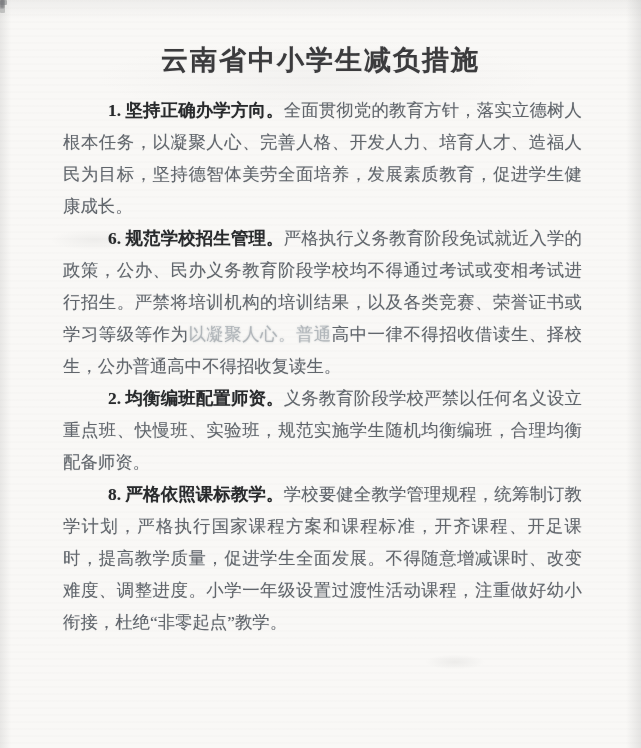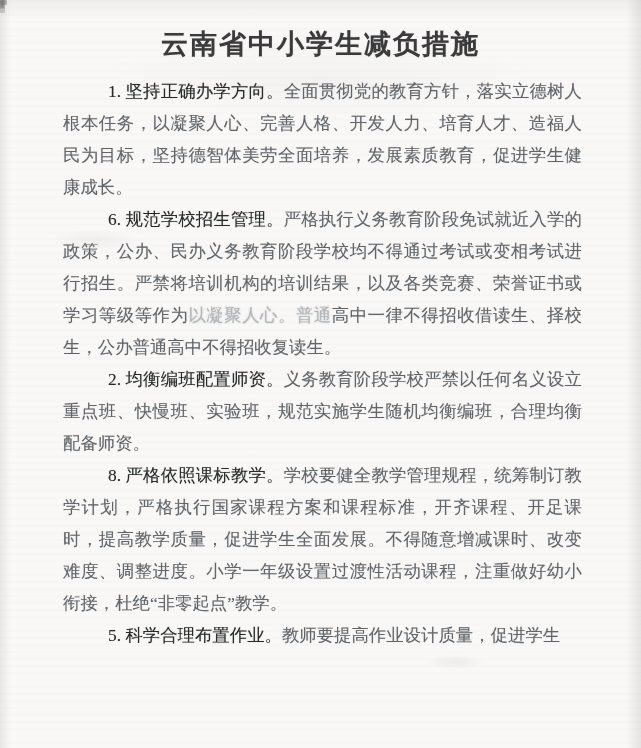--- a/index.html
+++ b/index.html
@@ -12,21 +12,21 @@
       radial-gradient(ellipse 320px 55px at 320px 78px, rgba(185,185,185,0.10), rgba(185,185,185,0) 70%),
       radial-gradient(ellipse 60px 14px at 95px 240px, rgba(170,170,170,0.14), rgba(170,170,170,0) 75%),
       radial-gradient(ellipse 40px 10px at 455px 662px, rgba(170,170,170,0.16), rgba(170,170,170,0) 75%),
       linear-gradient(to right, rgba(160,160,160,0.20) 0px, rgba(160,160,160,0) 11px),
       linear-gradient(to left, rgba(165,165,165,0.25) 0px, rgba(165,165,165,0) 15px),
       linear-gradient(to bottom, rgba(175,175,175,0.14) 0px, rgba(175,175,175,0) 20px),
       repeating-linear-gradient(to bottom, rgba(150,150,150,0.025) 0px, rgba(150,150,150,0.025) 2px, rgba(255,255,255,0) 2px, rgba(255,255,255,0) 7px),
       #f9f8f6;
   }
   .doc-title{
-    margin:0;
+    margin:16px;
     padding-top:26px;
     text-align:center;
     font-size:27px;
     line-height:36px;
     font-weight:700;
     letter-spacing:2px;
     color:#3b3b3d;
     text-shadow:0 0 1px rgba(75,75,80,0.40);
   }
   .section-heading{
@@ -40,21 +40,21 @@
   }
   .content{
     margin:13px 59px 0 63px;
     font-size:17.4px;
     line-height:32px;
     text-align:justify;
     color:#61666c;
     text-shadow:0 0 1px rgba(115,120,125,0.35);
   }
   .para{margin:0;text-indent:45px;}
-  .lead{font-weight:400;color:#282a2c;text-shadow:0 0 1px rgba(70,72,75,0.40);}
+  .lead{font-weight:700;color:#282a2c;text-shadow:0 0 1px rgba(70,72,75,0.40);}
   .faded{color:#b1b6ba;text-shadow:0 0 2px rgba(175,180,184,0.75);}
   .speck{position:absolute;background:#767779;border-radius:1px;}
   .speck.s1{left:0;top:8;width:7px;height:5px;opacity:.50;}
   .speck.s2{left:0;top:92;width:5px;height:13px;opacity:.35;}
   .speck.s3{left:1px;top:128;width:4px;height:8px;opacity:.30;}
   .speck.s4{left:0;top:306;width:4px;height:9px;opacity:.28;}
   .speck.s5{left:0;top:430;width:3px;height:8px;opacity:.24;}
   .speck.s6{left:0;top:589;width:4px;height:7px;opacity:.24;}
 </style>
 </head>
@@ -75,16 +75,15 @@
   <div class="content">
 
     <p class="para"><span class="lead">1. 坚持正确办学方向。</span><span>全面贯彻党的教育方针，落实立德树人根本任务，以凝聚人心、完善人格、开发人力、培育人才、造福人民为目标，坚持德智体美劳全面培养，发展素质教育，促进学生健康成长。</span><span class="faded"></span><span></span></p>
 
     <p class="para"><span class="lead">6. 规范学校招生管理。</span><span>严格执行义务教育阶段免试就近入学的政策，公办、民办义务教育阶段学校均不得通过考试或变相考试进行招生。严禁将培训机构的培训结果，以及各类竞赛、荣誉证书或学习等级等作为</span><span class="faded">以凝聚人心。普通</span><span>高中一律不得招收借读生、择校生，公办普通高中不得招收复读生。</span></p>
 
     <p class="para"><span class="lead">2. 均衡编班配置师资。</span><span>义务教育阶段学校严禁以任何名义设立重点班、快慢班、实验班，规范实施学生随机均衡编班，合理均衡配备师资。</span><span class="faded"></span><span></span></p>
 
     <p class="para"><span class="lead">8. 严格依照课标教学。</span><span>学校要健全教学管理规程，统筹制订教学计划，严格执行国家课程方案和课程标准，开齐课程、开足课时，提高教学质量，促进学生全面发展。不得随意增减课时、改变难度、调整进度。小学一年级设置过渡性活动课程，注重做好幼小衔接，杜绝“非零起点”教学。</span><span class="faded"></span><span></span></p>
 
-    <p class="para"><span class="lead">5. 科学合理布置作业。</span><span>教师要提高作业设计质量，促进学生</span><span class="faded"></span><span></span></p>
 
   </div>
 </div>
 
 </body></html>

